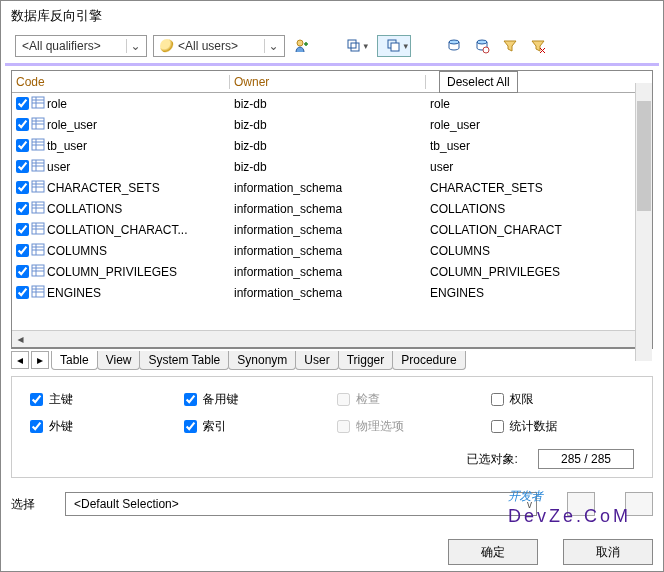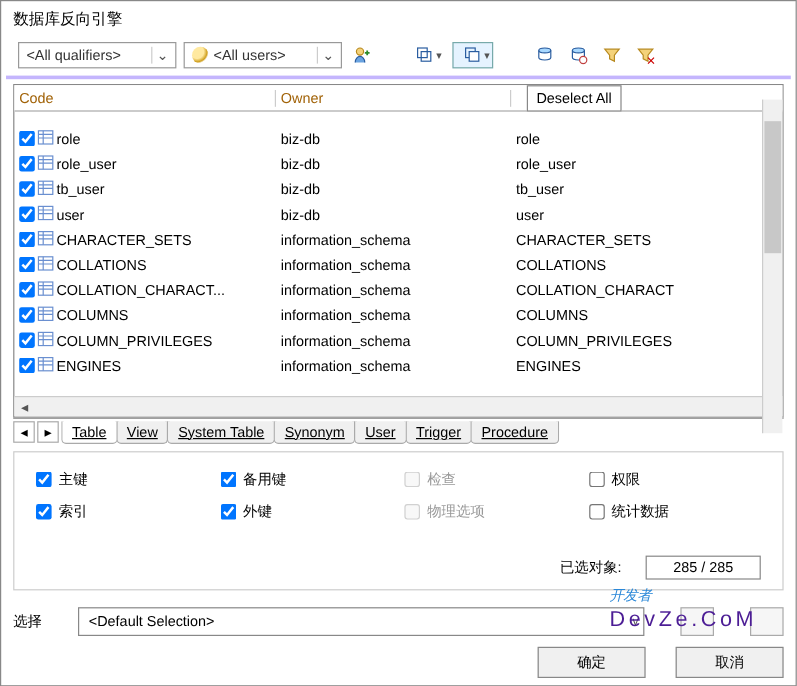--- a/index.html
+++ b/index.html
@@ -17,46 +17,46 @@
   .icon-btn.split { width: 34px; }
   .icon-btn.split::after { content: "▾"; font-size: 9px; position: absolute; right: 2px; color: #555; }
   svg { width: 16px; height: 16px; }
 
   .tooltip { position: absolute; top: 70px; left: 438px; background: #fff; border: 1px solid #888; padding: 3px 7px; font-size: 12px; z-index: 10; }
 
   .table-wrap { margin: 4px 10px 0 10px; border: 1px solid #888; height: 278px; display: flex; flex-direction: column; }
   .grid-head, .grid-row { display: flex; align-items: center; }
   .grid-head { background: #fff; border-bottom: 1px solid #aaa; height: 22px; }
   .grid-head .col { border-right: 1px solid #ccc; padding: 0 6px; color: #a16207; }
-  .grid-body { flex: 1; overflow: hidden; margin-top: 12px; }
+  .grid-body { flex: 1; overflow: hidden; }
   .grid-row { height: 21px; }
   .col.c1 { width: 218px; display: flex; align-items: center; gap: 2px; padding-left: 4px;}
   .col.c2 { width: 196px; padding-left: 4px;}
   .col.c3 { flex: 1; padding-left: 4px;}
   .tbl-ico { width: 14px; height: 14px; display: inline-block; }
   .chk { width: 13px; height: 13px; }
 
   .scroll-v { width: 17px; height: 278px; position: absolute; right: 11px; top: 82px; background: #f0f0f0; border-left: 1px solid #ccc; }
   .scroll-v .thumb { position: absolute; top: 18px; left: 1px; right: 1px; height: 110px; background: #c8c8c8; }
 
   .hscroll { height: 17px; background: #f0f0f0; border-top: 1px solid #ccc; display: flex; align-items: center; position: relative; }
   .hscroll .arrow { width: 17px; height: 17px; display: flex; align-items: center; justify-content: center; color: #555;}
   .hscroll .track { flex: 1; position: relative; }
   .hscroll .thumb { position:absolute; left:0; width:60%; top:1px; bottom:1px; background:#c8c8c8; }
 
   .tabs-row { display: flex; align-items: center; margin: 0 10px; height: 22px; border-top: 1px solid #888; }
   .tabs-row .pager { width: 18px; height: 18px; display: inline-flex; align-items: center; justify-content: center; border: 1px solid #aaa; margin-right: 2px; background: #fff;}
-  .tab { padding: 2px 8px; border: 1px solid #aaa; border-top: none; margin-right: -1px; background: #f0f0f0; position: relative; border-radius: 0 0 4px 4px; text-decoration: underline; }
+  .tab { padding: 2px 8px; border: 1px solid #aaa; border-top: none; margin-right: -1px; background: #f0f0f0; position: relative; border-radius: 0 0 4px 4px; }
   .tab.active { background: #fff; font-weight: normal; }
 
   .options { margin: 6px 10px 0 10px; border: 1px solid #ccc; padding: 14px 18px 8px 18px; }
   .opt-grid { display: grid; grid-template-columns: repeat(4, 1fr); row-gap: 10px; column-gap: 10px; }
   .opt { display: flex; align-items: center; gap: 6px; }
   .opt.disabled { color: #999; }
-  .count-row { display: flex; justify-content: flex-end; align-items: center; gap: 20px; margin-top: 28px; }
+  .count-row { display: flex; justify-content: flex-end; align-items: center; gap: 20px; margin-top: 14px; }
   .count-field { border: 1px solid #888; padding: 2px 22px; min-width: 90px; text-align: right; }
 
   .sel-row { display: flex; align-items: center; margin: 14px 10px 0 10px; gap: 30px; position: relative; }
   .sel-dd { flex: 1; border: 1px solid #888; height: 24px; display: flex; align-items: center; padding: 0 8px; position: relative; }
   .sel-dd::after { content: "v"; position: absolute; right: 4px; font-size: 10px; color: #555; }
   .small-btn { width: 28px; height: 24px; border: 1px solid #aaa; background: #f6f6f6; }
 
   .footer { position: absolute; bottom: 6px; right: 10px; left: 10px; display: flex; justify-content: flex-end; gap: 25px; }
   .btn { min-width: 90px; height: 26px; border: 1px solid #888; background: #f0f0f0; }
 
@@ -305,25 +305,25 @@
       <label class="opt disabled">
         <input type="checkbox" class="chk" disabled="" style=""> 
         <span>检查</span>
       </label>
       <label class="opt">
         <input type="checkbox" class="chk" style=""> 
         <span>权限</span>
       </label>
       <label class="opt">
         <input type="checkbox" class="chk" checked="" style=""> 
+        <span>外键</span>
+      </label>
+      <label class="opt">
+        <input type="checkbox" class="chk" checked="" style=""> 
         <span>索引</span>
-      </label>
-      <label class="opt">
-        <input type="checkbox" class="chk" checked="" style=""> 
-        <span>外键</span>
       </label>
       <label class="opt disabled">
         <input type="checkbox" class="chk" disabled="" style=""> 
         <span>物理选项</span>
       </label>
       <label class="opt">
         <input type="checkbox" class="chk" style=""> 
         <span>统计数据</span>
       </label>
     </div>

